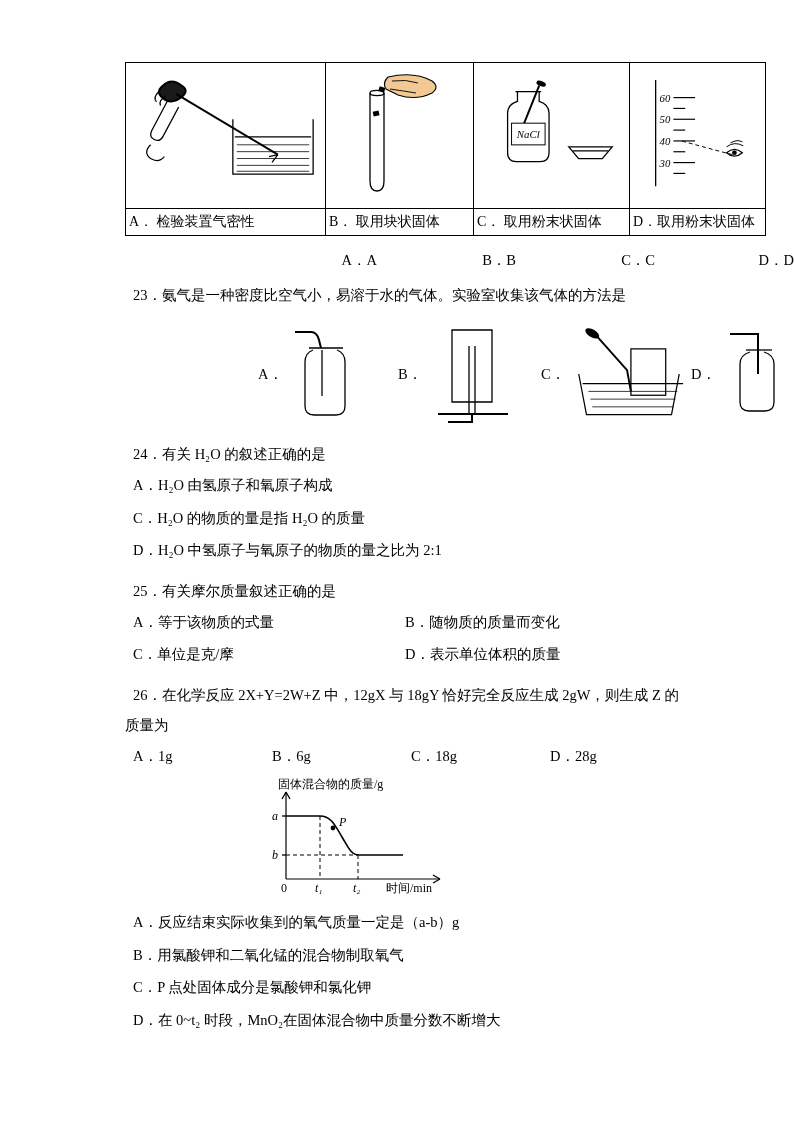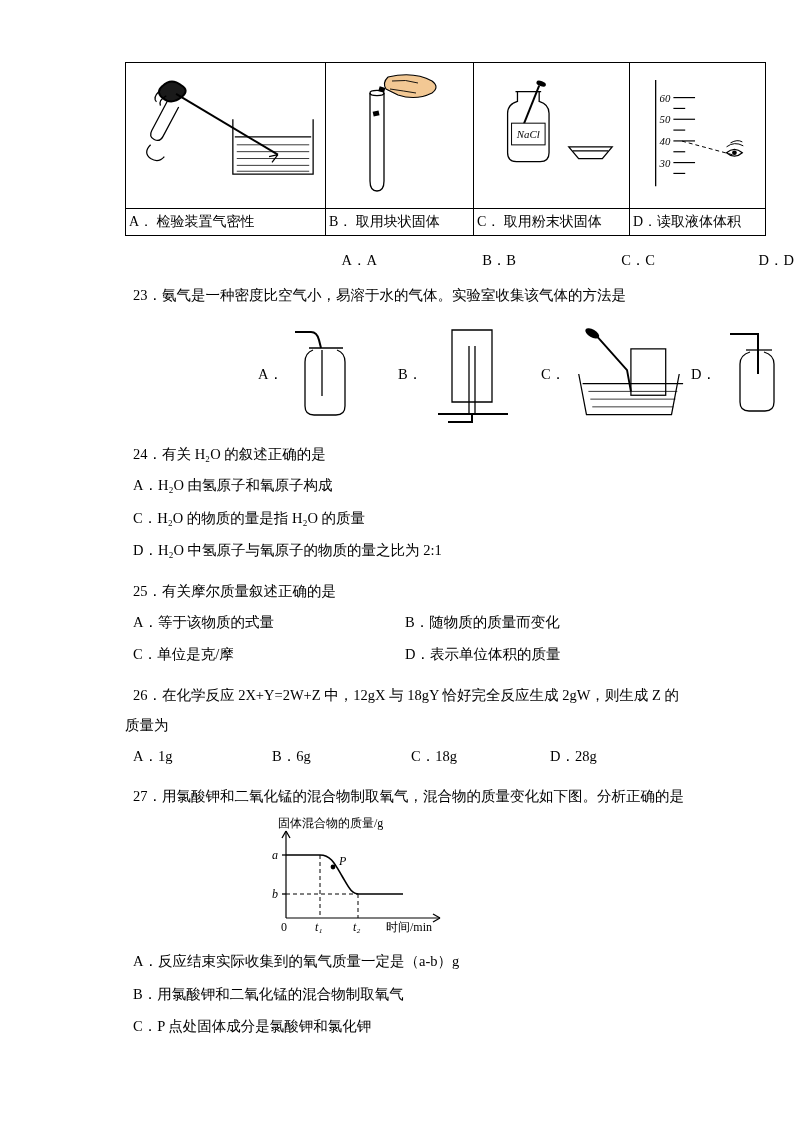--- a/index.html
+++ b/index.html
@@ -114,21 +114,21 @@
           <path d="M94,86 q8,-7 16,0 q-8,7 -16,0 z" class="stroke"></path>
           <circle cx="102" cy="86" r="2.4" fill="#000"></circle>
           <path d="M94,80 q8,-6 17,-1 M98,76 q7,-4 12,-1" fill="none" stroke="#000" stroke-width="1"></path>
         </svg>
       </td>
     </tr>
     <tr>
       <td class="label-cell">A．  检验装置气密性</td>
       <td class="label-cell">B．  取用块状固体</td>
       <td class="label-cell">C．  取用粉末状固体</td>
-      <td class="label-cell">D．读取液体体积</td>
+      <td class="label-cell">D．取用粉末状固体</td>
     </tr>
   </tbody>
     </table>
 
   <div class="answers">
     <span>A．A</span><span>B．B</span><span>C．C</span><span>D．D</span>
   </div>
 
   <div class="q">
     <div class="stem">23．氨气是一种密度比空气小，易溶于水的气体。实验室收集该气体的方法是</div>
@@ -197,21 +197,20 @@
 
   <div class="q">
     <div class="stem">26．在化学反应 2X+Y=2W+Z 中，12gX 与 18gY 恰好完全反应生成 2gW，则生成 Z 的</div>
     <div class="stem2">质量为</div>
     <div class="opt-inline">
       <span class="w139">A．1g</span><span class="w139">B．6g</span><span class="w139">C．18g</span><span>D．28g</span>
     </div>
   </div>
 
   <div class="q">
-    <div class="stem">27．用氯酸钾和二氧化锰的混合物制取氧气，混合物的质量变化如下图。分析正确的是</div>
     <div class="chart-wrap">
       <svg width="250" height="128" viewBox="0 0 250 128">
         <text x="20" y="12" font-size="12" class="svgtext">固体混合物的质量/g</text>
         <line x1="28" y1="16" x2="28" y2="103" stroke="#000" stroke-width="1.2"></line>
         <path d="M28,16 l-4,7 M28,16 l4,7" class="stroke"></path>
         <line x1="28" y1="103" x2="182" y2="103" stroke="#000" stroke-width="1.2"></line>
         <path d="M182,103 l-7,-4 M182,103 l-7,4" class="stroke"></path>
         <line x1="24" y1="40" x2="28" y2="40" class="stroke"></line>
         <line x1="24" y1="79" x2="28" y2="79" class="stroke"></line>
         <text x="14" y="44" font-size="12" class="svgtext it">a</text>
@@ -224,15 +223,16 @@
         <text x="81" y="50" font-size="12" class="svgtext it">P</text>
         <text x="23" y="116" font-size="12" class="svgtext">0</text>
         <text x="57" y="116" font-size="12" class="svgtext it">t₁</text>
         <text x="95" y="116" font-size="12" class="svgtext it">t₂</text>
         <text x="128" y="116" font-size="12" class="svgtext">时间/min</text>
       </svg>
     </div>
     <div class="opt-line">A．反应结束实际收集到的氧气质量一定是（a-b）g</div>
     <div class="opt-line">B．用氯酸钾和二氧化锰的混合物制取氧气</div>
     <div class="opt-line">C．P 点处固体成分是氯酸钾和氯化钾</div>
+    <div class="opt-line">D．在 0~t₂ 时段，MnO₂在固体混合物中质量分数不断增大</div>
   </div>
 
 </div>
 
 </body></html>

